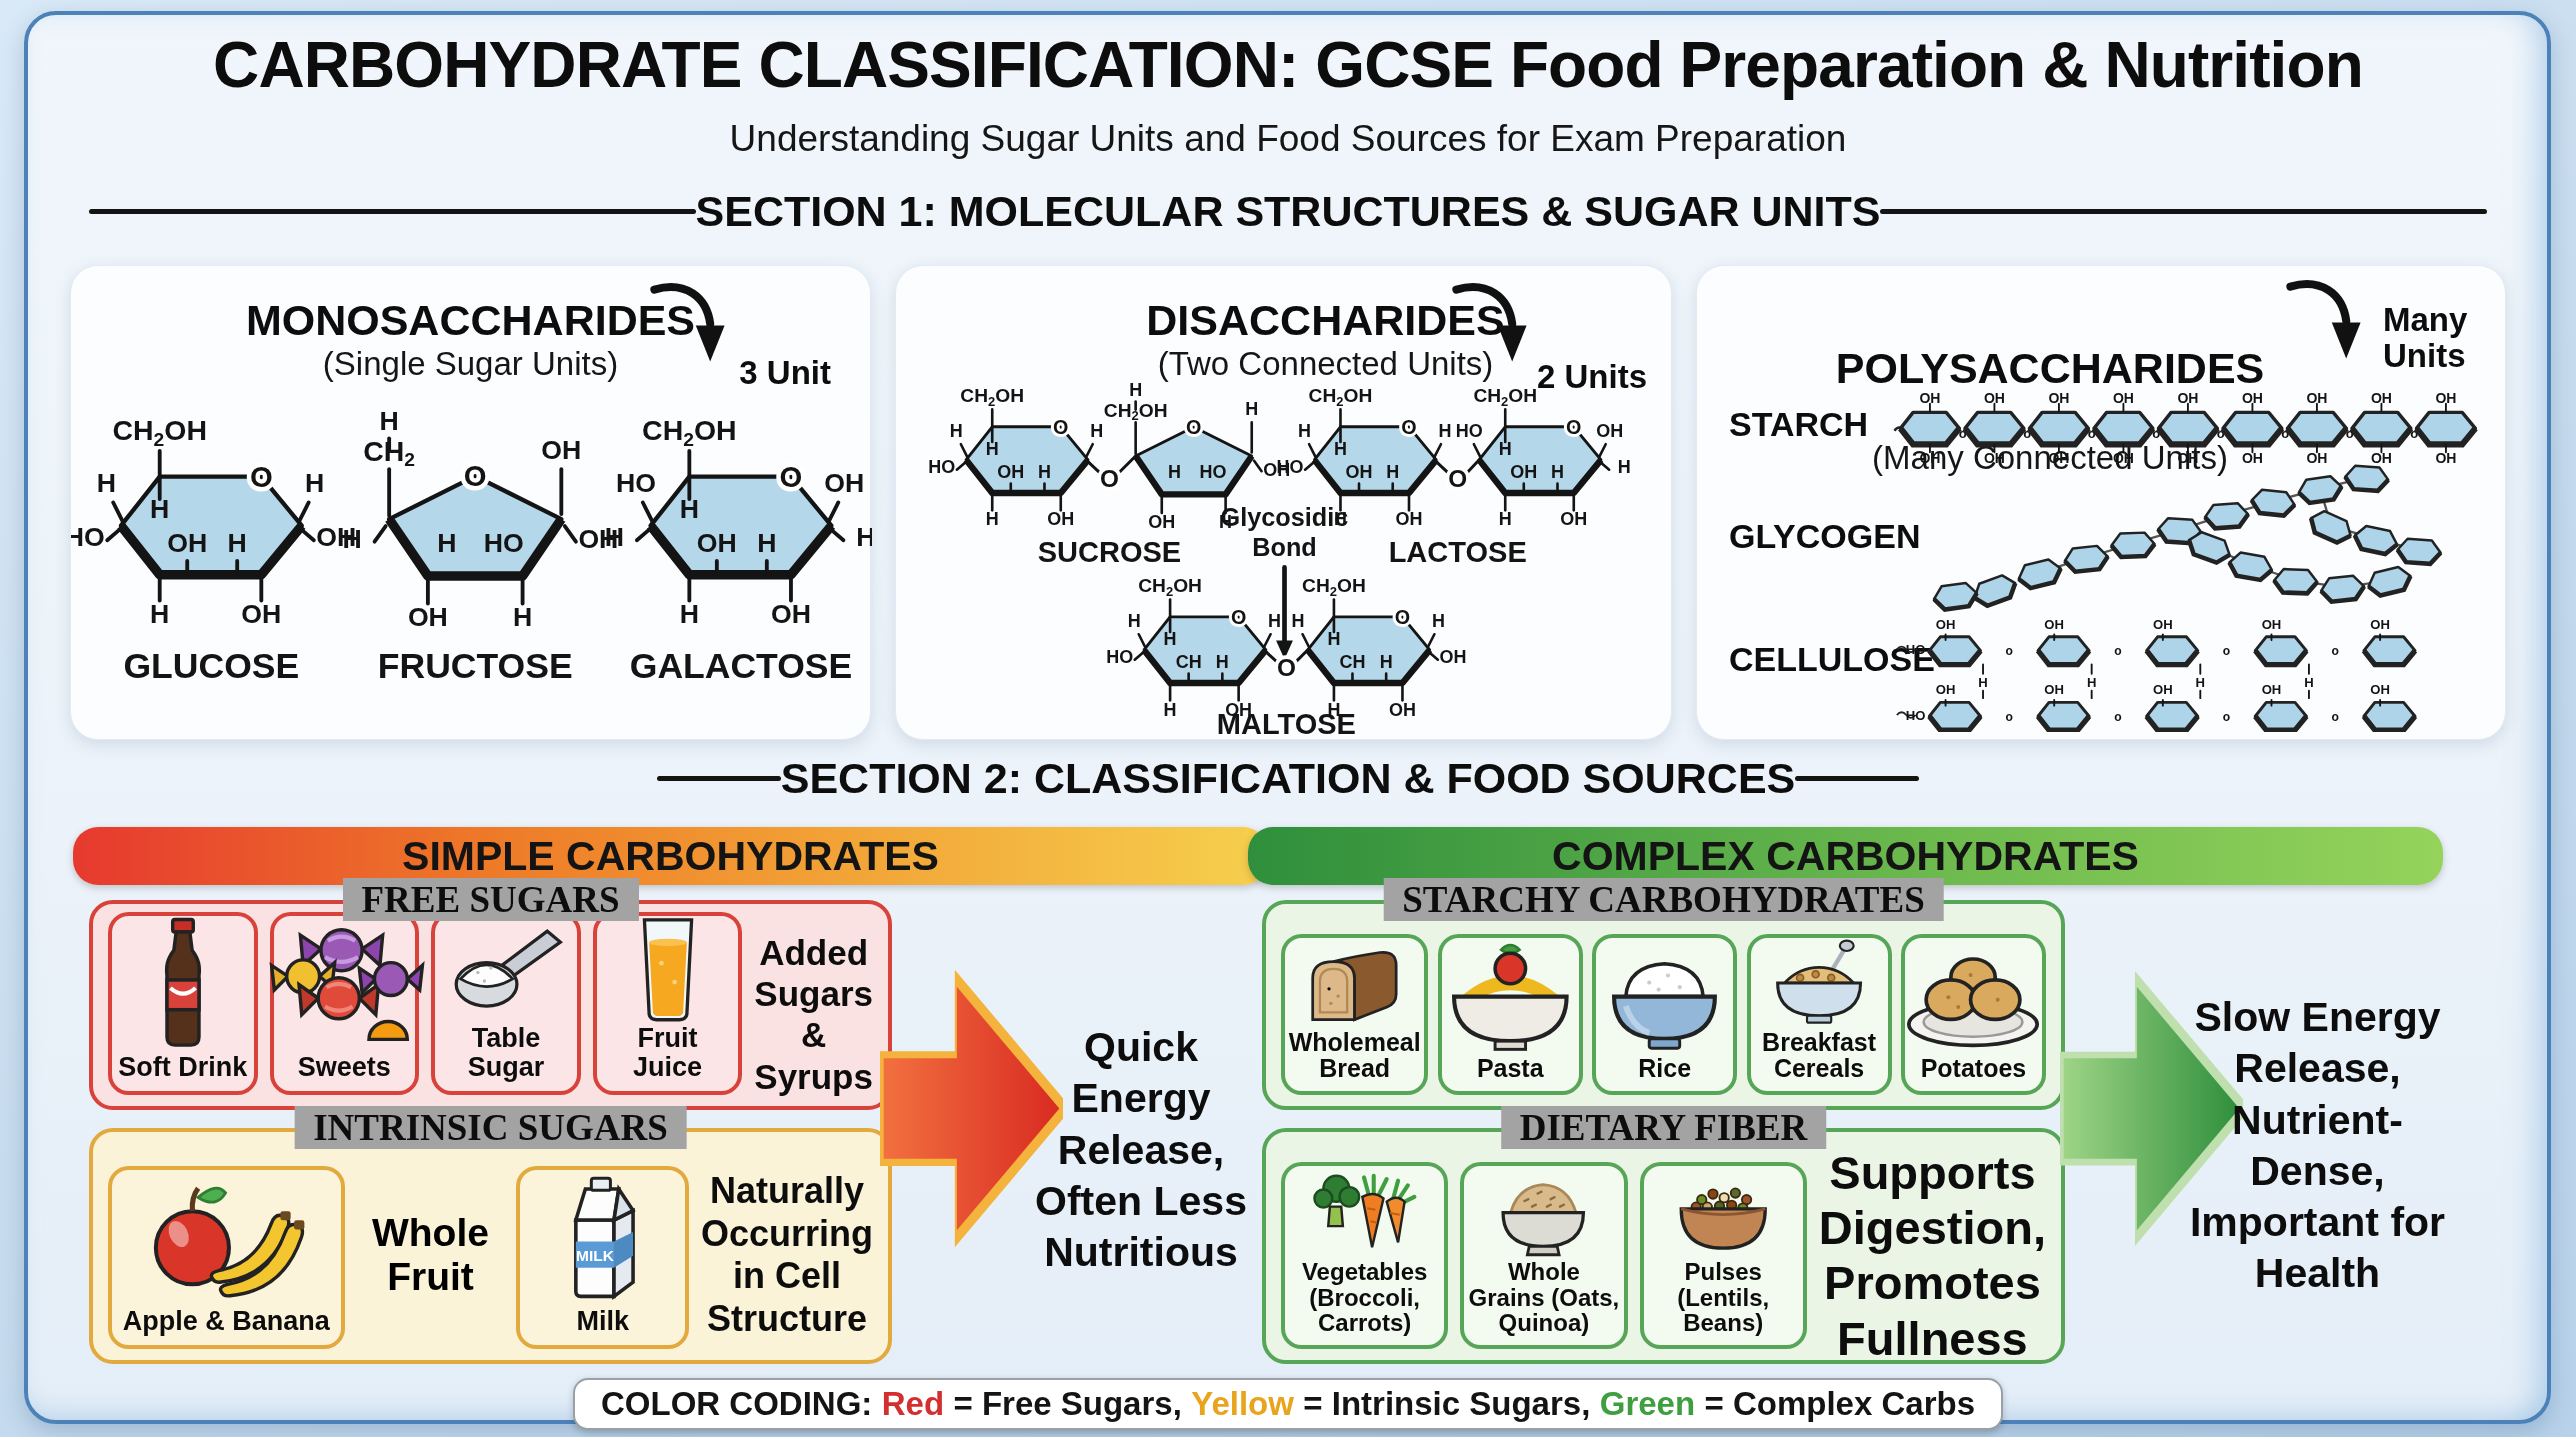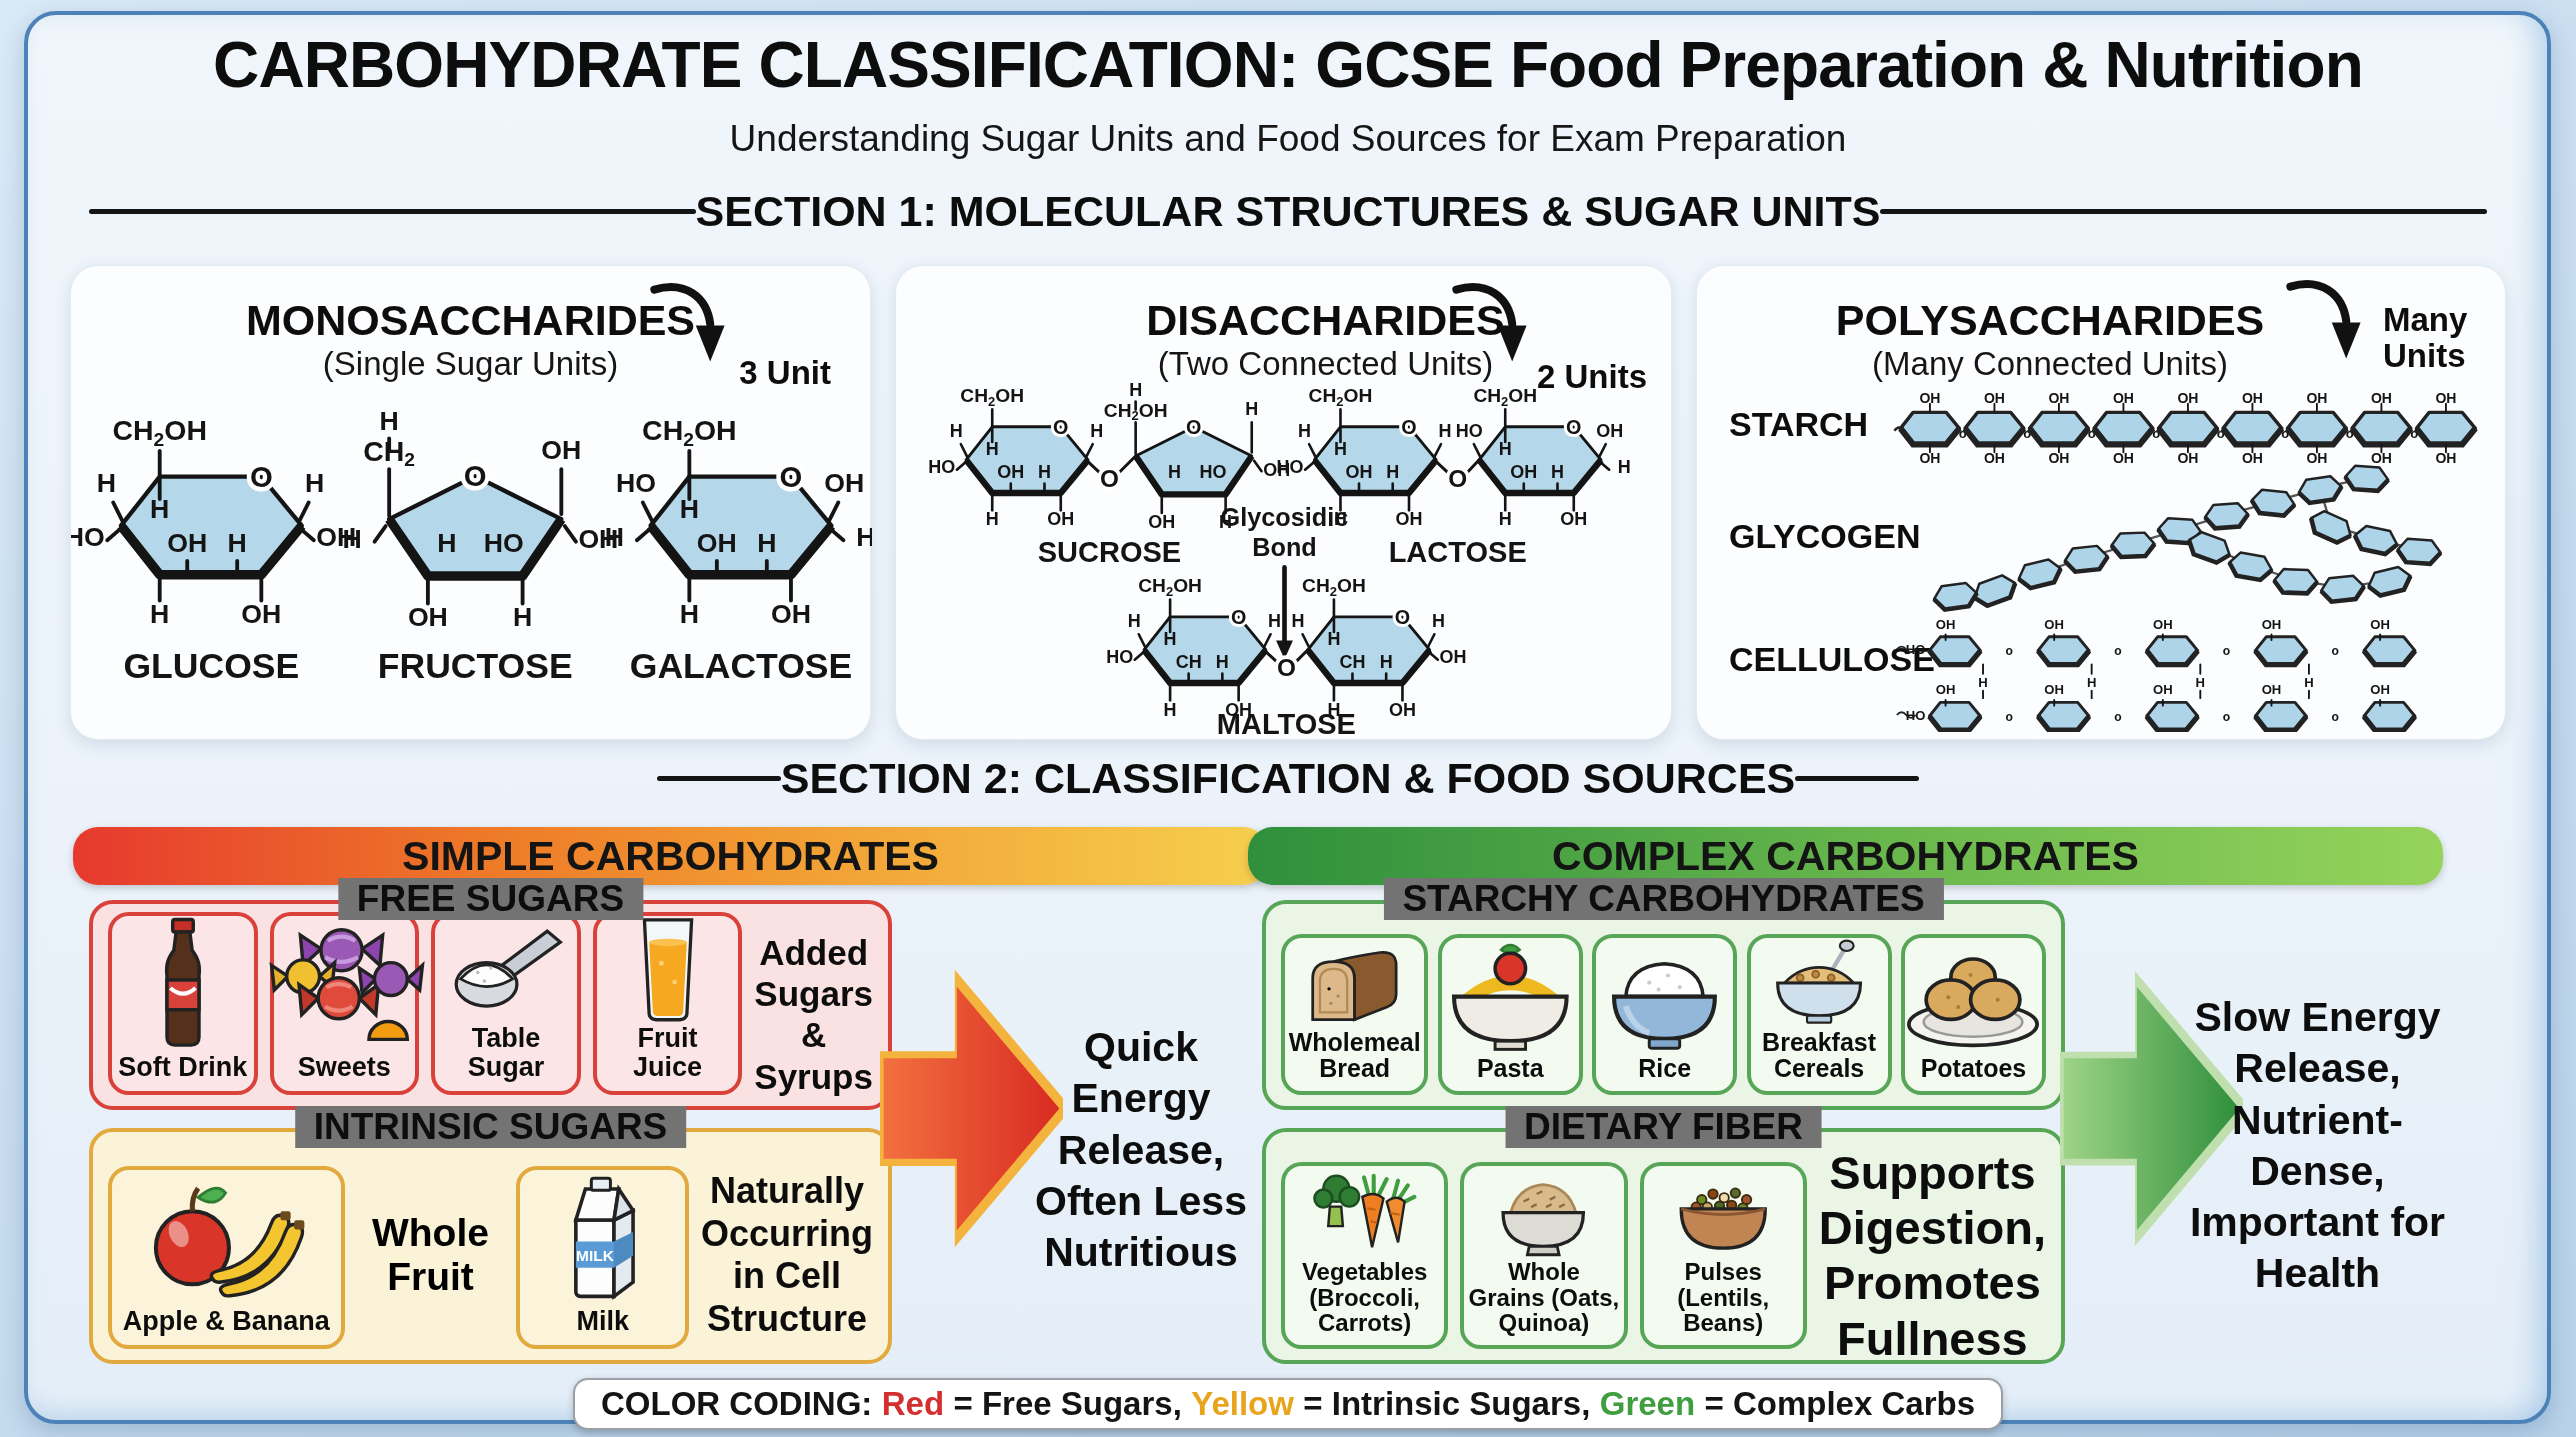--- a/index.html
+++ b/index.html
@@ -25,21 +25,21 @@
 
   .panels { position:absolute; left:70px; top:265px; width:2437px; height:475px;
             display:flex; gap:24px; }
   .panel { position:relative; background:#fcfdfe; border-radius:28px;
            box-shadow:0 4.7px 15px rgba(70,100,140,.16); border:0.9px solid #e4eaf1; }
   .p-mono { width:801px; } .p-di { width:777px; } .p-poly { width:810px; }
   .phead { position:relative; padding-top:32px; text-align:center; height:122px; }
   .ptitle { font-size:43px; font-weight:bold; color:#0d0d0d; line-height:1.05; }
   .psub { font-size:33px; color:#161616; margin-top:1.9px; }
   .p-di .ptitle, .p-di .psub { transform:translateX(42px); }
-  .p-poly .ptitle, .p-poly .psub { transform:translateX(-51px); }
+  .p-poly .ptitle, .p-poly .psub { transform:translateX(-51px);margin-top:48px; }
   .curve { position:absolute; width:81px; height:90px; }
   .p-mono .curve { right:140px; top:11.2px; } .p-di .curve { right:139px; top:11.2px; }
   .p-poly .curve { right:139px; top:7.5px; }
   .unit { position:absolute; font-size:33px; font-weight:bold; color:#0d0d0d; text-align:left; }
   .p-mono .unit { right:39px; top:88px; } .p-di .unit { right:24px; top:92px; }
   .p-poly .unit { right:17px; top:36px; width:105px; line-height:1.1; }
   .mol-art { position:absolute; left:0; }
   #mono-art { top:129px; width:801px; height:337px; }
   #di-art { top:114px; width:777px; height:358px; }
   .polylabel { position:absolute; left:32px; font-size:34px; font-weight:bold; color:#0d0d0d; }
@@ -55,22 +55,22 @@
              font-size:41px; font-weight:bold; color:#141414;
              box-shadow:0 2.8px 7.5px rgba(60,60,60,.25); }
   #col-simple .colhead { background:linear-gradient(90deg,#e6392f 0%,#ee7a28 35%,#f2a437 65%,#f6cf4d 100%); }
   #col-complex .colhead { background:linear-gradient(90deg,#2f8f3c 0%,#6ab84d 55%,#95d35b 100%); }
   .fbox { position:absolute; border-radius:24px; }
   #free-box { left:16px; top:73px; width:803px; height:210px; background:#fae2e2; border:4.7px solid #d8423b; }
   #intr-box { left:16px; top:301px; width:803px; height:236px; background:#fbf3d8; border:4.7px solid #e2a93e; }
   #starch-box { left:14px; top:73px; width:803px; height:210px; background:#ebf5e6; border:4.7px solid #57a657; }
   #fiber-box { left:14px; top:301px; width:803px; height:236px; background:#ebf5e6; border:4.7px solid #57a657; }
   .boxtitle { position:absolute; top:-26px; left:50%; transform:translateX(-50%);
-              background:#737373; padding:0 19px; font-size:37px; font-weight:bold;
-              color:#0d0d0d; white-space:nowrap; }
+              background:#a3a3a3; padding:0 19px; font-size:37px; font-weight:bold;
+              color:#0d0d0d; white-space:nowrap;font-family:Liberation Serif, serif; }
   .cards { display:flex; align-items:flex-end; height:100%; padding:30px 15px 11.2px; gap:12px; }
   .card { display:flex; flex-direction:column; align-items:center; justify-content:flex-end;
           border-radius:20.6px; padding-bottom:5.6px; }
   .card svg { flex:1; }
   #free-box .card { background:#fbe5e6; border:4.7px solid #d8423b; width:167px; height:183px; }
   #intr-box .card { background:#fcf4da; border:4.7px solid #e2a93e; height:183px; }
   #starch-box .card { background:#f3faef; border:4.7px solid #57a657; width:150px; height:161px; }
   #fiber-box .card { background:#f3faef; border:4.7px solid #57a657; width:219px; height:187px; }
   .clabel { font-size:27px; font-weight:bold; color:#0d0d0d; text-align:center; line-height:1.06; padding:0 3.7px 3.7px; }
   #starch-box .clabel { font-size:25px; }

